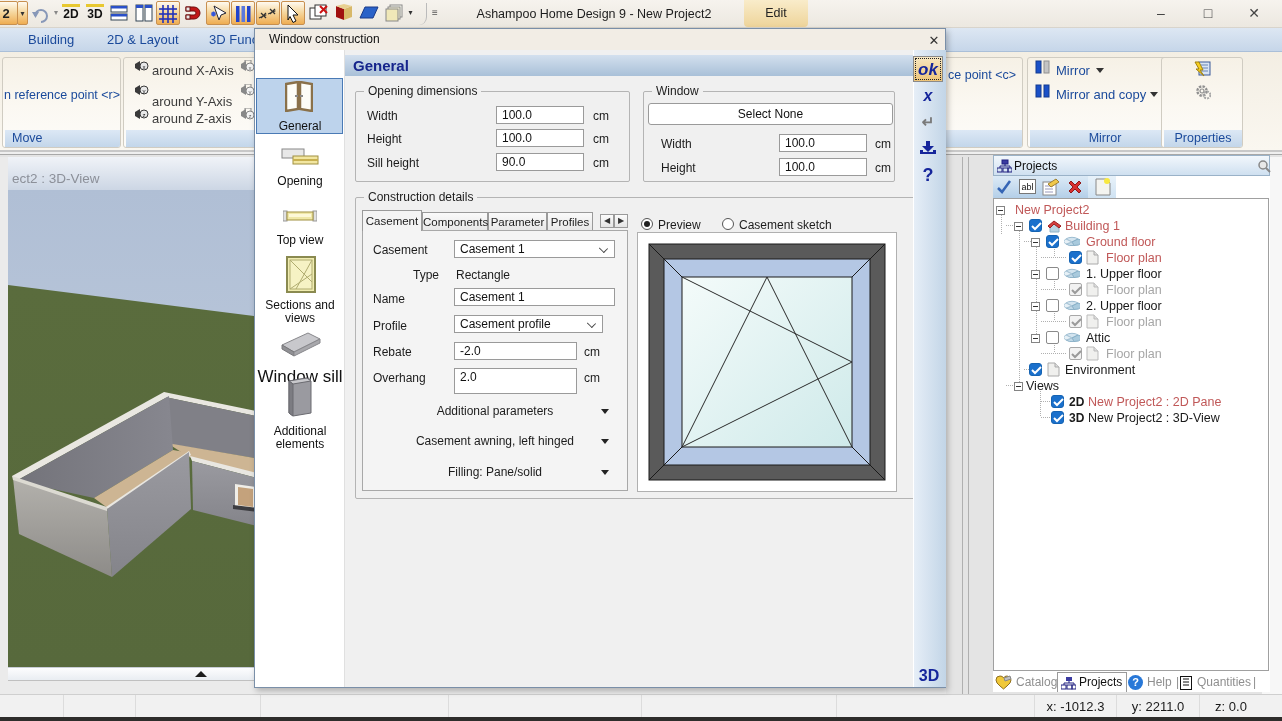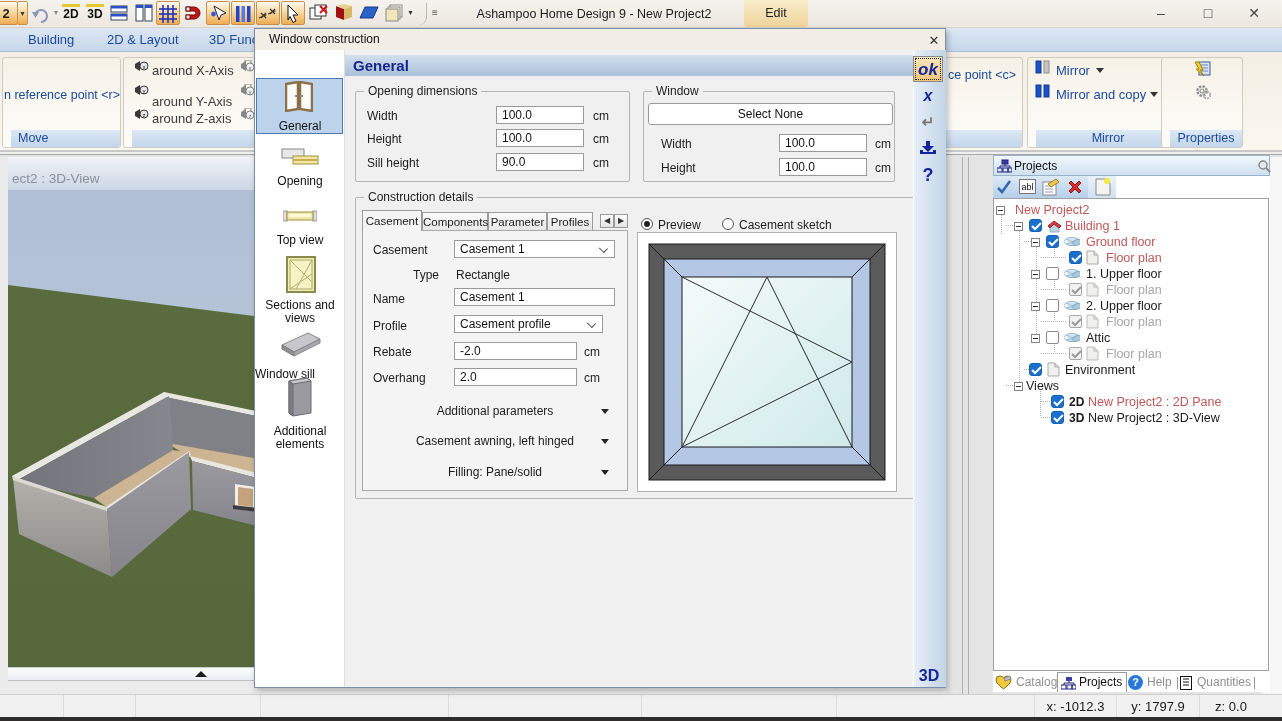--- a/index.html
+++ b/index.html
@@ -8,21 +8,21 @@
 .abs { position:absolute; }
 
 #titlebar { left:0; top:0; width:1282px; height:28px; background:linear-gradient(#f6f3ee,#ece8e0); border-bottom:1px solid #d8d4cc; }
 #apptitle { left:424px; top:0; width:340px; height:28px; line-height:28px; text-align:center; font-size:12.5px; color:#1c1c1c; }
 #edittab { left:744px; top:0; width:64px; height:27px; background:linear-gradient(#f9ecca,#eed49a); border-radius:0 0 4px 4px; text-align:center; line-height:27px; font-size:12.5px; color:#222; }
 .winbtn { top:0; width:46px; height:28px; text-align:center; line-height:26px; font-size:14px; color:#444; }
 #tabrow { left:0; top:28px; width:1282px; height:24px; background:linear-gradient(#dde7f3,#c6d6e9); border-bottom:1px solid #aabfd8; }
 .mtab { position:absolute; top:0; height:24px; line-height:24px; font-size:13px; color:#1b4a9b; }
 #ribbon { left:0; top:52px; width:1282px; height:98px; background:linear-gradient(#f3eee3,#faf7f0); }
 .rgroup { position:absolute; top:5px; height:91px; background:linear-gradient(#f6f1e6 0%,#fbf8f2 55%,#fdfcf9 100%); border:1px solid #d0ccc2; border-radius:3px; overflow:hidden; }
-.rglabel { position:absolute; left:8px; right:0; bottom:0; height:17px; background:linear-gradient(#dcE8f5,#c3d6ea); font-size:12.5px; color:#1b4a9b; text-align:center; line-height:17px; }
+.rglabel { position:absolute; left:2px; right:0; bottom:0; height:17px; background:linear-gradient(#dcE8f5,#c3d6ea); font-size:12.5px; color:#1b4a9b; text-align:center; line-height:17px; }
 #sep1 { left:0; top:150px; width:1282px; height:7px; background:linear-gradient(#c8c8c8 0 2px,#efefef 2px 4px,#a8a8a8 4px 5px,#e4e4e4 5px 7px); }
 
 #view3d { left:0; top:157px; width:262px; height:524px; background:#fff;margin-left:8px; }
 #v3title { left:0; top:0; width:262px; height:33px; background:linear-gradient(#f0f3f8,#ccd6e4); font-size:13.5px; color:#8c9099; line-height:44px; }
 
 #statusbar { left:0; top:694px; width:1282px; height:23px; background:#f1f1f1; border-top:1px solid #cfcfcf; font-size:13px; color:#1a1a1a; }
 .scell { position:absolute; top:0; height:23px; line-height:23px; text-align:center; border-left:1px solid #dcdcdc; }
 #bottomstrip { left:0; top:717px; width:1282px; height:4px; background:#2e2d2b; }
 
 #dialog { left:254px; top:28px; width:692px; height:660px; background:#f0f0f0; border:1px solid #7a8fa8; box-shadow:2px 3px 6px rgba(0,0,0,0.25); }
@@ -326,21 +326,21 @@
   <div class="abs" style="left:0;top:523px;width:262px;height:1px;background:#c0c0c0;"></div>
 </div>
 <div class="abs" id="statusbar">
   <div class="scell" style="left:63px;width:72px;"></div>
   <div class="scell" style="left:135px;width:125px;"></div>
   <div class="scell" style="left:260px;width:188px;"></div>
   <div class="scell" style="left:448px;width:193px;"></div>
   <div class="scell" style="left:641px;width:195px;"></div>
   <div class="scell" style="left:836px;width:198px;"></div>
   <div class="scell" style="left:1034px;width:82px;">x: -1012.3</div>
-  <div class="scell" style="left:1116px;width:83px;">y: 1797.9</div>
+  <div class="scell" style="left:1116px;width:83px;">y: 2211.0</div>
   <div class="scell" style="left:1199px;width:63px;">z: 0.0</div>
 </div>
 <div class="abs" id="bottomstrip"></div>
 <div class="abs" style="left:946px;top:157px;width:336px;height:537px;background:#e4e4e4;"></div>
 <div class="abs" style="left:962px;top:157px;width:1px;height:537px;background:#b0b0b0;"></div>
 <div class="abs" style="left:968px;top:157px;width:1px;height:537px;background:#b0b0b0;"></div>
 <div class="abs" style="left:1262px;top:157px;width:20px;height:537px;background:#f7f7f7;"></div>
 <div class="abs" id="rpanel">
   <div id="rphead">
     <svg style="position:absolute;left:3px;top:3px;" width="15" height="15" viewBox="0 0 15 15">
@@ -619,21 +619,21 @@
       <line x1="4" y1="33" x2="26" y2="18" stroke="#b0ac70"></line>
       <line x1="4" y1="4" x2="26" y2="26" stroke="#b0ac70"></line>
       <line x1="26" y1="4" x2="10" y2="33" stroke="#b0ac70"></line>
     </svg>
     <div style="position:absolute;left:0;top:249px;width:90px;text-align:center;font-size:12px;color:#111;line-height:13px;">Sections and<br>views</div>
     <svg style="position:absolute;left:25px;top:281px;" width="42" height="28" viewBox="0 0 42 28">
       <polygon points="2,14 28,2 40,8 14,21" fill="#c8c8cc" stroke="#88888c"></polygon>
       <polygon points="2,14 14,21 14,25 2,18" fill="#909094" stroke="#77777a"></polygon>
       <polygon points="14,21 40,8 40,12 14,25" fill="#a8a8ac" stroke="#88888c"></polygon>
     </svg>
-    <div style="position:absolute;left:0;top:317px;width:90px;font-size:12px;color:#111;">Window sill</div>
+    <div style="position:absolute;left:0;top:317px;width:90px;text-align:center;font-size:17px;color:#111;">Window sill</div>
     <svg style="position:absolute;left:30px;top:327px;" width="30" height="40" viewBox="0 0 30 40">
       <polygon points="4,4 22,1 26,4 26,36 8,39 4,36" fill="#9a9aa0" stroke="#6a6a70"></polygon>
       <polygon points="4,4 22,1 26,4 8,7" fill="#c8c8cc" stroke="#6a6a70"></polygon>
       <polygon points="4,4 8,7 8,39 4,36" fill="#7c7c82" stroke="#6a6a70"></polygon>
     </svg>
     <div style="position:absolute;left:0;top:375px;width:90px;text-align:center;font-size:12px;color:#111;line-height:13px;">Additional<br>elements</div>
   </div>
   <div id="dheader"><span>General</span></div>
   <div style="position:absolute;left:90px;top:47px;width:568px;height:611px;background:#f0f0f0;"></div>
 
@@ -677,21 +677,21 @@
   <div class="ilabel" style="left:118px;top:239px;margin-left:40px;">Type</div>
   <div class="ilabel" style="left:201px;top:239px;">Rectangle</div>
   <div class="ilabel" style="left:118px;top:263px;">Name</div>
   <div class="input" style="left:199px;top:259px;width:161px;height:18px;">Casement 1</div>
   <div class="ilabel" style="left:118px;top:290px;">Profile</div>
   <div class="dd" style="left:199px;top:286px;width:149px;height:18px;">Casement profile</div>
   <div class="ilabel" style="left:118px;top:316px;">Rebate</div>
   <div class="input" style="left:199px;top:313px;width:123px;height:18px;">-2.0</div>
   <div class="cm" style="left:329px;top:316px;">cm</div>
   <div class="ilabel" style="left:118px;top:342px;">Overhang</div>
-  <div class="input" style="left:199px;top:339px;width:123px;height:18px;">2.0</div>
+  <div class="input" style="left:199px;top:339px;width:123px;height:26px;">2.0</div>
   <div class="cm" style="left:329px;top:342px;">cm</div>
   <div class="ilabel" style="left:107px;top:375px;width:266px;text-align:center;">Additional parameters</div>
   <div style="position:absolute;left:346px;top:380px;width:0;height:0;border-left:4px solid transparent;border-right:4px solid transparent;border-top:5px solid #222;"></div>
   <div class="ilabel" style="left:107px;top:405px;width:266px;text-align:center;">Casement awning, left hinged</div>
   <div style="position:absolute;left:346px;top:410px;width:0;height:0;border-left:4px solid transparent;border-right:4px solid transparent;border-top:5px solid #222;"></div>
   <div class="ilabel" style="left:107px;top:436px;width:266px;text-align:center;">Filling: Pane/solid</div>
   <div style="position:absolute;left:346px;top:441px;width:0;height:0;border-left:4px solid transparent;border-right:4px solid transparent;border-top:5px solid #222;"></div>
 
   <div style="position:absolute;left:386px;top:189px;width:12px;height:12px;border:1px solid #555;border-radius:50%;background:#fff;"></div>
   <div style="position:absolute;left:389px;top:192px;width:6px;height:6px;border-radius:50%;background:#222;"></div>

